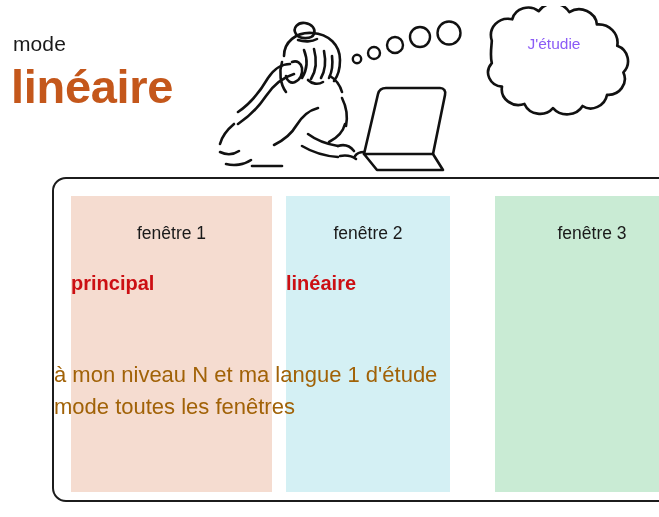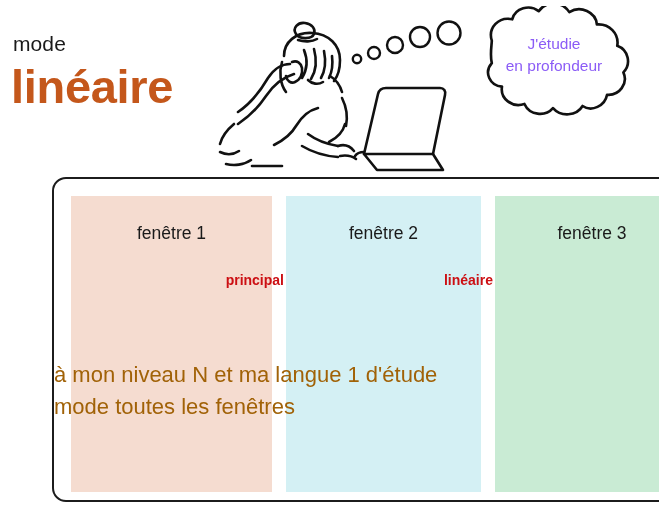--- a/index.html
+++ b/index.html
@@ -113,39 +113,39 @@
     width: 100%;
     height: 100%;
   }
 
   .column {
     position: absolute;
     top: 17px;
     height: 296px;
   }
   .column.c0 { left: 17px;  width: 201px; background: #F5DCD0; }
-  .column.c1 { left: 232px; width: 195px; background: #D4F0F4; }
+  .column.c1 { left: 232px; width: 164px; background: #D4F0F4; }
   .column.c2 { left: 441px; width: 186px; background: #C9EBD4; padding-left: 8px; }
 
   .col-head {
     position: absolute;
     left: 0;
     top: 27px;
     width: 100%;
     text-align: center;
     font-size: 17.5px;
     color: #1a1a1a;
   }
   .col-title {
     position: absolute;
-    left: 12px;
+    left: 0;
     top: 76px;
     width: 100%;
-    text-align: right;
-    font-size: 14px;
+    text-align: left;
+    font-size: 20px;
     font-weight: bold;
     color: #CC0F13;
   }
 
   
   #caption {
     position: absolute;
     left: 0;
     top: 180px;
     width: 100%;
@@ -223,21 +223,20 @@
   <div id="thought-bubble">
     <svg width="200" height="128" viewBox="0 0 200 128" fill="#fff" stroke="#111" stroke-width="2.6" stroke-linejoin="round">
       <path d="M40 36c-4-13 7-24 20-21 3-11 17-15 26-8 7-10 23-10 30 1 11-7 26 0 27 12
                12-1 22 9 20 21 11 4 14 18 6 26 5 11-4 23-16 22-2 11-15 17-24 11
                -6 10-21 11-29 2-8 9-23 7-28-4-12 4-24-5-22-17-12-1-18-14-10-23-2-9 0-18 0-22z" transform="translate(-2,-2) scale(1.02)"></path>
     </svg>
   </div>
 
   <div id="bubble-text">
     <div>J'étudie</div>
-    <div>en profondeur</div>
   </div>
 </div>
 
 <div id="panel">
   <div id="columns">
 
     <div class="column c0">
       <div class="col-head">fenêtre 1</div>
       <div class="col-title">principal</div>
     </div>

